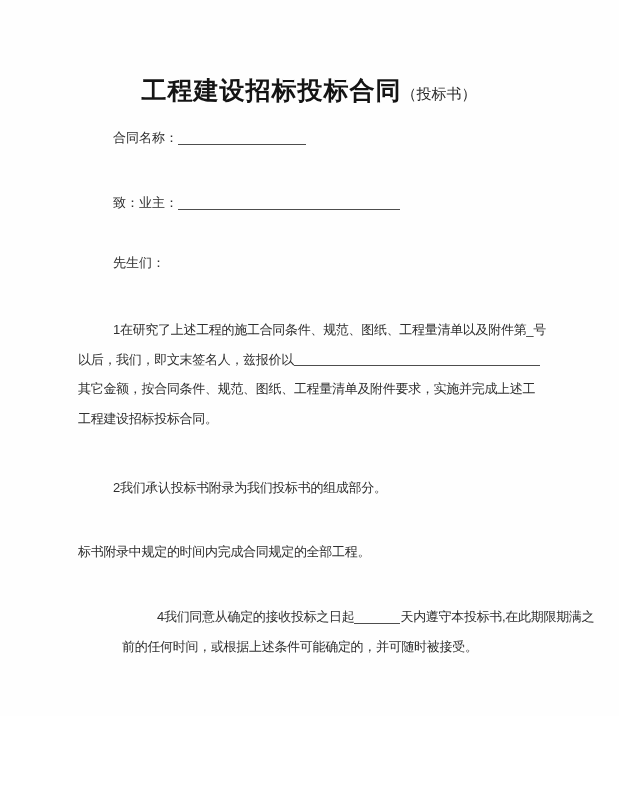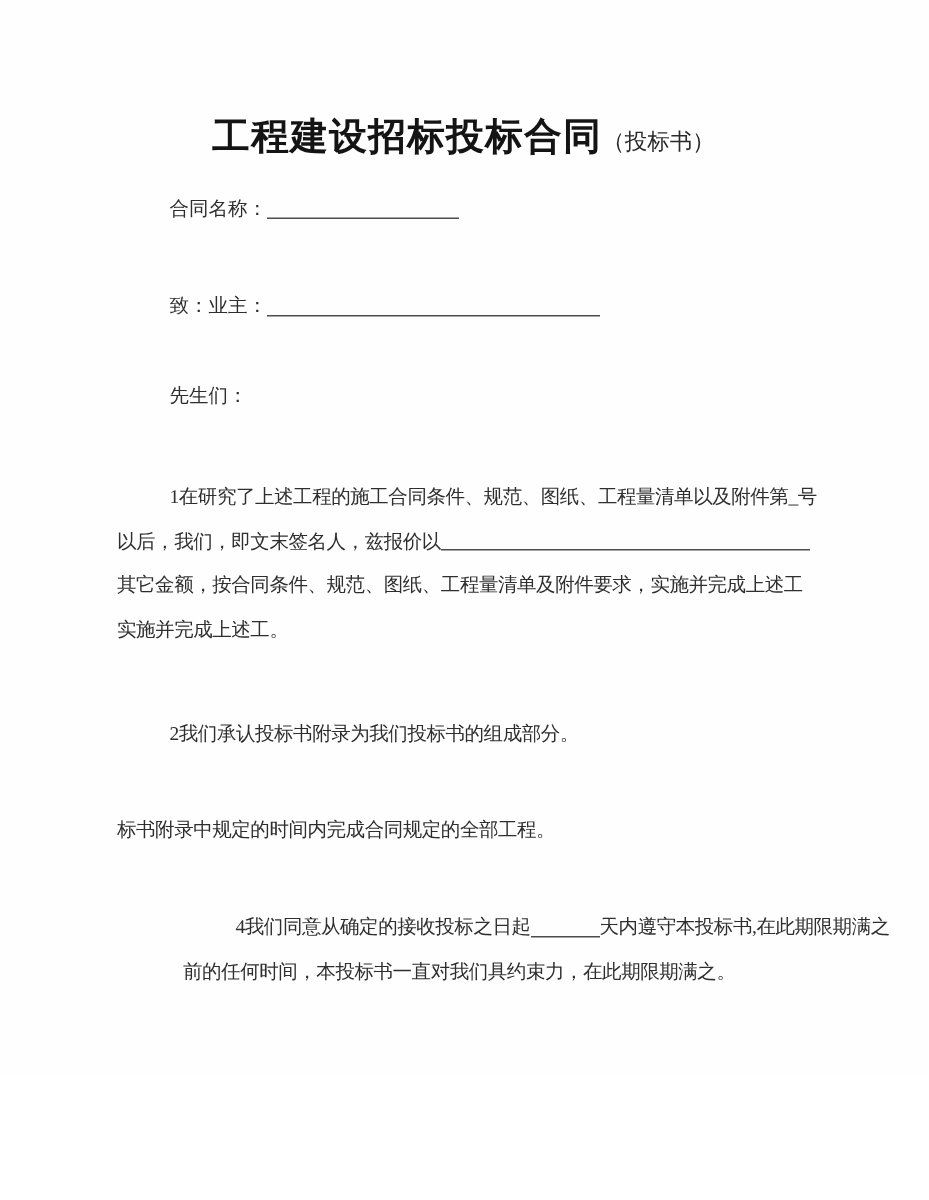--- a/index.html
+++ b/index.html
@@ -6,21 +6,21 @@
     margin: 0;
     padding: 0;
     background: #ffffff;
   }
   .page {
     position: relative;
     width: 619px;
     height: 716px;
     background: #fefefe;
     overflow: hidden;
-    font-family: Liberation Serif, serif;
+    font-family: Liberation Sans, sans-serif;
     color: #2e2e2e;
   }
   .content {
     padding: 0 79px 0 78px;
   }
   .doc-title {
     margin: 72px 0 0 0;
     text-align: center;
     line-height: 32px;
     white-space: nowrap;
@@ -92,32 +92,32 @@
       <span>先生们：</span>
     </div>
 
     <div class="para m-p1">
       <div class="pline indent">1在研究了上述工程的施工合同条件、规范、图纸、工程量清单以及附件第_号</div>
       <div class="pline flexline">
         <span>以后，我们，即文末签名人，兹报价以</span>
           <span class="blank-price"></span>
       </div>
       <div class="pline">其它金额，按合同条件、规范、图纸、工程量清单及附件要求，实施并完成上述工</div>
-      <div class="pline">实施并完成上述工。</div>
+      <div class="pline">工程建设招标投标合同。</div>
     </div>
 
     <div class="para m-p2">
       <div class="pline indent">2我们承认投标书附录为我们投标书的组成部分。</div>
     </div>
 
     <div class="para m-p3">
       <div class="pline">标书附录中规定的时间内完成合同规定的全部工程。</div>
     </div>
 
     <div class="para m-p4">
       <div class="pline indent">
         <span>4我们同意从确定的接收投标之日起</span><span class="blank blank-days"></span><span>天内遵守本投标书,在此期限期满之</span>
       </div>
-      <div class="pline">前的任何时间，本投标书一直对我们具约束力，在此期限期满之。</div>
+      <div class="pline">前的任何时间，或根据上述条件可能确定的，并可随时被接受。</div>
     </div>
 
   </div>
 </div>
 
 </body></html>

